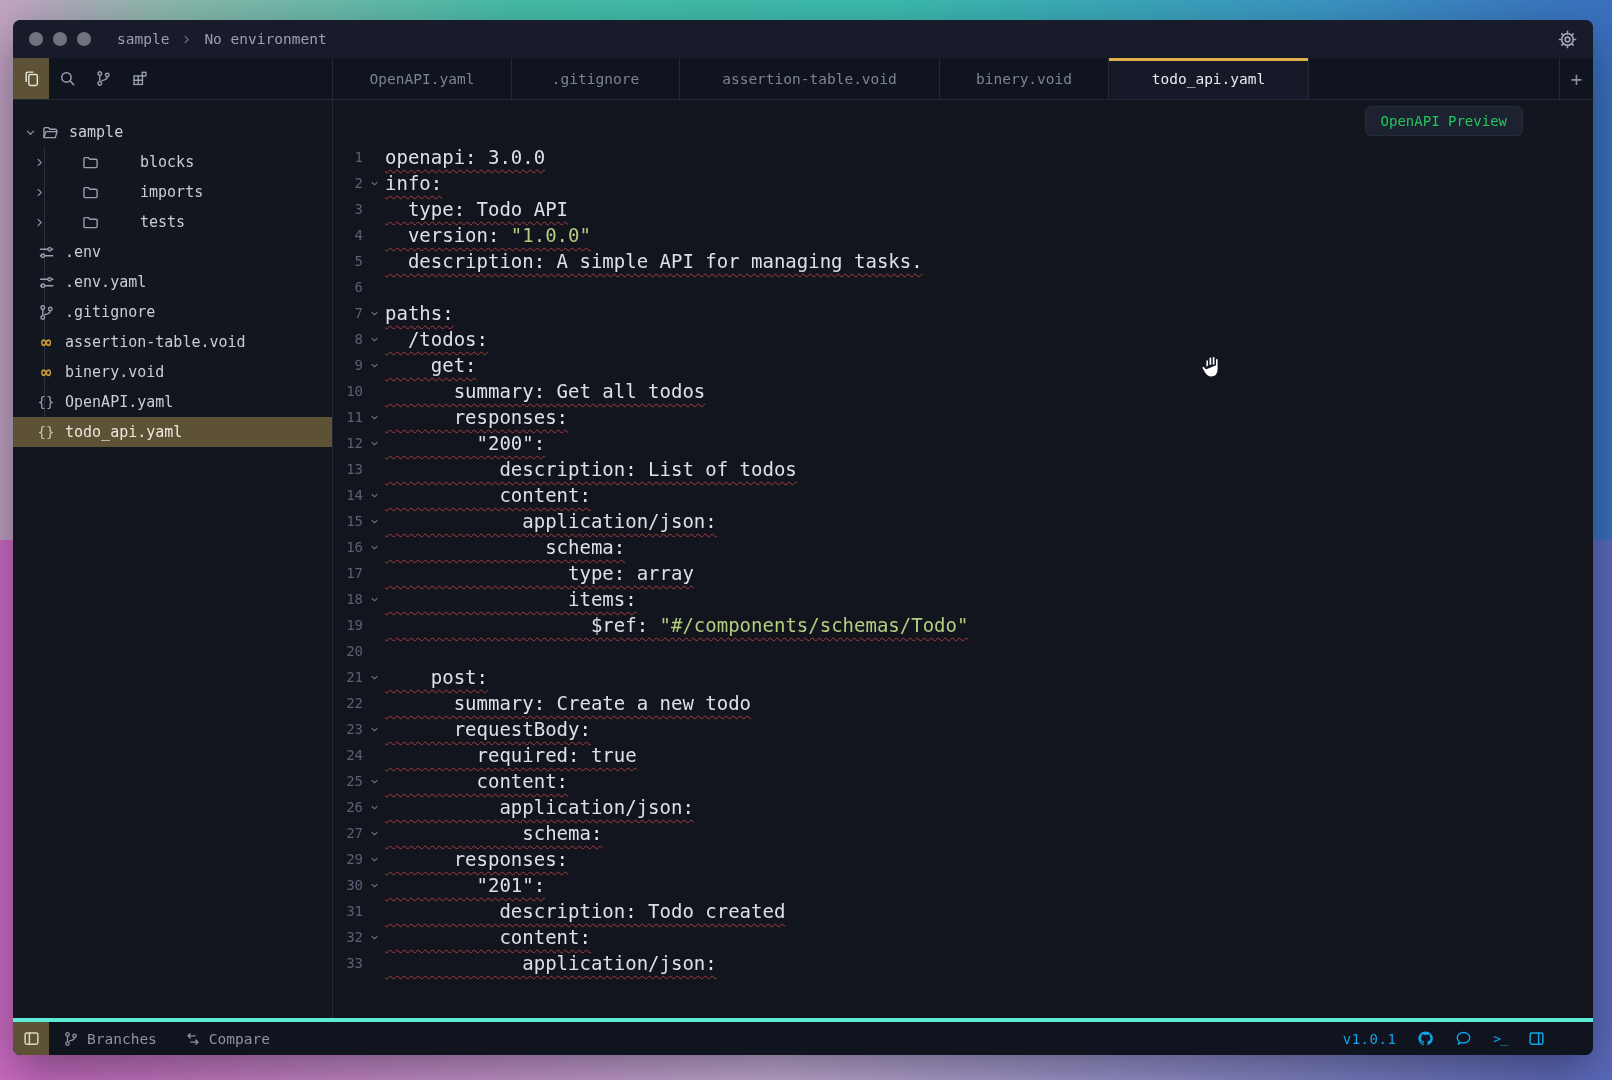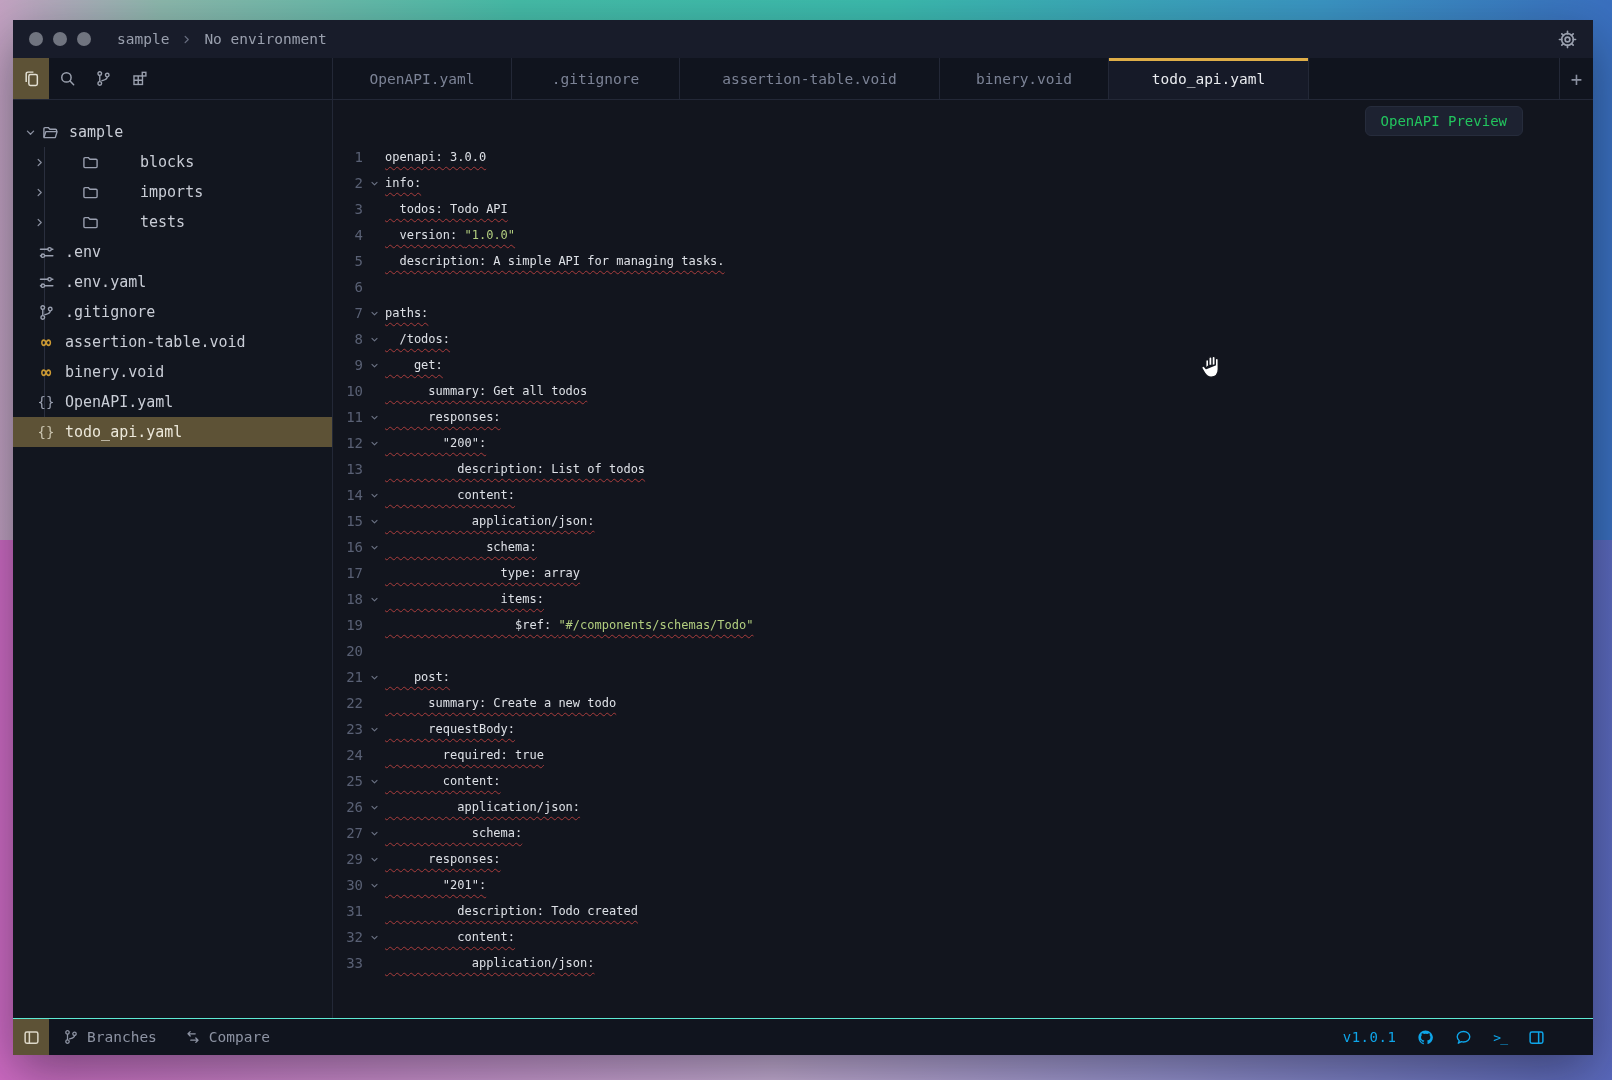--- a/index.html
+++ b/index.html
@@ -5,21 +5,21 @@
   * { margin:0; padding:0; box-sizing:border-box; }
   html,body { width:1612px; height:1080px; overflow:hidden; font-family:"DejaVu Sans Mono","Liberation Mono",monospace; }
 
   
   .wall-top { position:absolute; left:0; top:0; width:1612px; height:540px;
     background:linear-gradient(90deg,#c4a3c3 0%,#8db9ad 10%,#46bda8 32%,#3cbcae 55%,#3b96c4 82%,#3a70c0 100%); }
   .wall-bottom { position:absolute; left:0; top:540px; width:1612px; height:540px;
     background:linear-gradient(90deg,#d06cc5 0%,#cf93d1 25%,#ccb4da 48%,#9a97d4 72%,#5b6abe 100%); }
 
   .window { position:absolute; left:13px; top:20px; width:1580px; height:1035px;
-    background:#12151f; border-radius:0; overflow:hidden; display:flex; flex-direction:column;
+    background:#12151f; border-radius:8px; overflow:hidden; display:flex; flex-direction:column;
     box-shadow:0 18px 50px rgba(10,10,25,.45); color:#dfe2e8; }
 
   
   .titlebar { height:38px; background:#181c2a; display:flex; align-items:center; flex:0 0 auto; padding:0 16px; }
   .lights { display:flex; gap:10px; margin-right:26px; }
   .light { width:14px; height:14px; border-radius:50%; background:#70747f; }
   .crumb { display:flex; align-items:center; gap:12px; font-size:14.5px; color:#9aa0ae; }
   .crumb .sep { color:#686e80; display:flex; }
   .titlebar .spacer { flex:1; }
   .iconbtn { display:flex; align-items:center; justify-content:center; color:#9aa0ae; }
@@ -47,29 +47,29 @@
   .trow.child-file { padding-left:24px; }
   .trow.selected { background:#5d5236; color:#ece8da; }
   .trow.selected .ficon { color:#c9c3ae; }
 
   .editor { flex:1; position:relative; background:#12151e; overflow:hidden; padding-top:44px; }
   .preview-btn { position:absolute; top:6px; right:70px; height:30px; padding:0 15px; background:#1d2231;
     border:1px solid #262c3c; border-radius:6px; color:#22c55e; font-size:14px; display:flex; align-items:center; }
   .cline { height:26px; display:flex; align-items:center; }
   .cline .num { width:30px; text-align:right; color:#596074; font-size:14px; flex:0 0 auto; }
   .cline .fold { width:22px; display:flex; align-items:center; justify-content:center; color:#6a7183; flex:0 0 auto; }
-  .cline .code { white-space:pre; font-size:12px; color:#dde0e6; }
+  .cline .code { white-space:pre; font-size:19px; color:#dde0e6; }
   .sq { text-decoration-line:underline; text-decoration-style:wavy; text-decoration-color:#a93c3c;
         text-decoration-thickness:1px; text-underline-offset:5px; text-decoration-skip-ink:none; }
   .str { color:#b2ce7f; }
 
   .hand-cursor { position:absolute; left:1187px; top:338px; pointer-events:none; }
 
   
-  .statusbar { height:37px; flex:0 0 auto; background:#10141e; border-top:1px solid #5eead4; display:flex; align-items:stretch; font-size:14.5px; color:#8d93a3; }
+  .statusbar { height:37px; flex:0 0 auto; background:#10141e; border-top:4px solid #5eead4; display:flex; align-items:stretch; font-size:14.5px; color:#8d93a3; }
   .sb-left { display:flex; align-items:stretch; }
   .sb-toggle { width:36px; display:flex; align-items:center; justify-content:center; background:#5d5236; color:#ddd8c8; }
   .sb-item { display:flex; align-items:center; gap:8px; padding:0 14px; }
   .sb-right { margin-left:auto; display:flex; align-items:center; gap:21px; padding-right:48px; color:#0ea5e9; }
   .sb-right .version { font-size:14px; letter-spacing:.5px; }
   .term-glyph { font-size:13px; letter-spacing:-1px; }
   svg { display:block; }
 </style>
 </head>
 <body>
@@ -276,21 +276,21 @@
           <span class="fold">
             <svg width="9" height="9" viewBox="0 0 16 16" fill="none" stroke="currentColor" stroke-width="2" stroke-linecap="round" stroke-linejoin="round">
               <path d="M3.5 6 8 10.5 12.5 6"></path>
             </svg>
           </span>
           <span class="code sq"><span>info:</span></span>
         </div>
         <div class="cline">
           <span class="num">3</span>
           <span class="fold"></span>
-          <span class="code sq"><span>  todos: Todo API</span></span>
+          <span class="code sq"><span>  type: Todo API</span></span>
         </div>
         <div class="cline">
           <span class="num">4</span>
           <span class="fold"></span>
           <span class="code sq"><span>  version: </span><span class="str">"1.0.0"</span></span>
         </div>
         <div class="cline">
           <span class="num">5</span>
           <span class="fold"></span>
           <span class="code sq"><span>  description: A simple API for managing tasks.</span></span>

